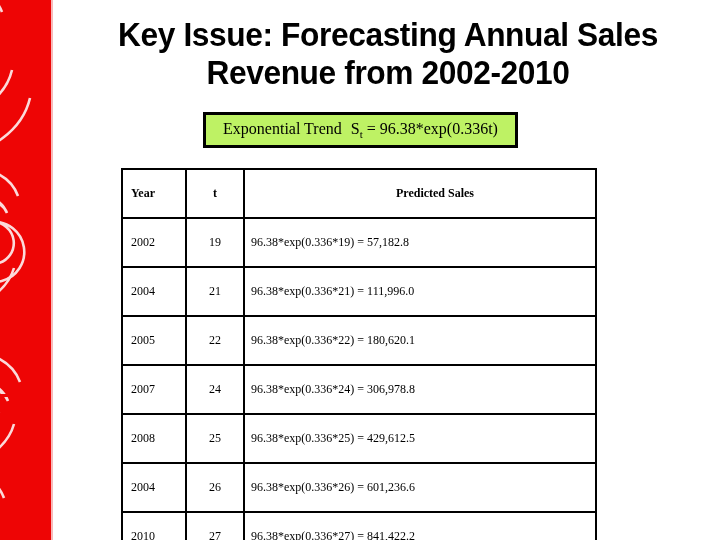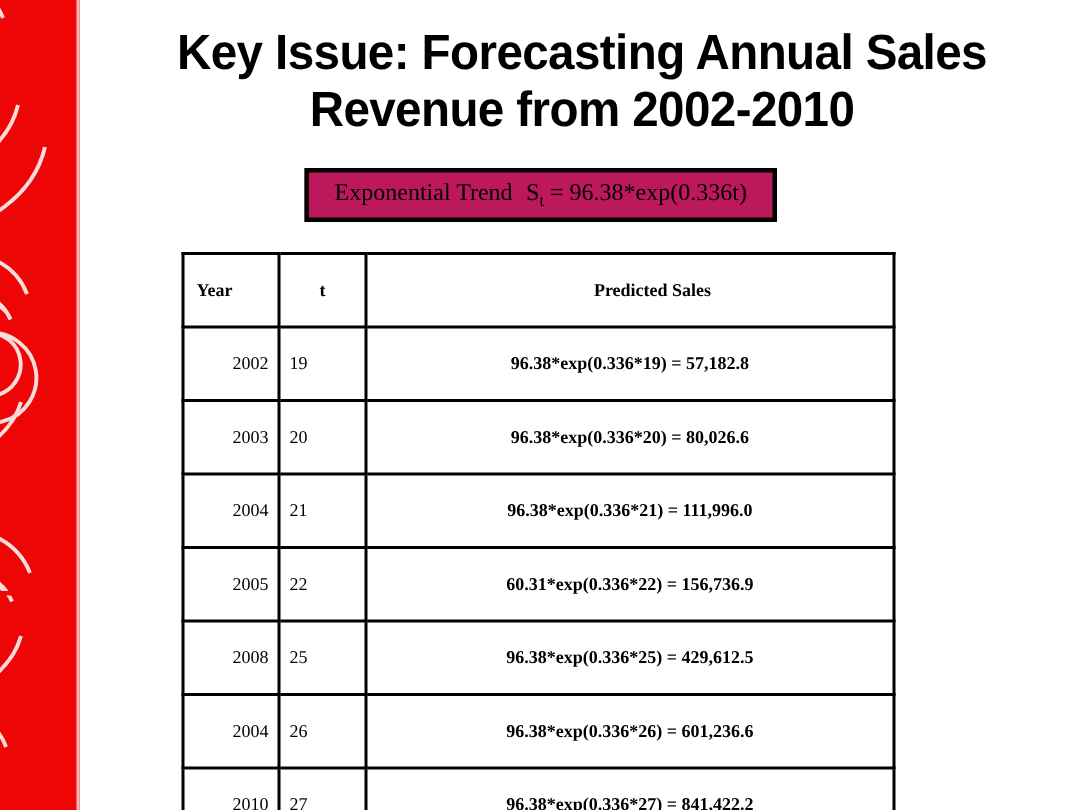--- a/index.html
+++ b/index.html
@@ -73,21 +73,21 @@
   }
   #title .line { display: block; white-space: nowrap; }
 
   
   #formula-box {
     position: absolute;
     left: 203px;
     top: 112px;
     width: 315px;
     height: 36px;
-    background: #be185d;
+    background: #bef264;
     border: 3px solid #000000;
     box-sizing: border-box;
     display: flex;
     align-items: center;
     justify-content: center;
   }
   #formula-text {
     font-family: "Liberation Serif", serif;
     font-size: 16px;
     color: #000000;
@@ -127,23 +127,23 @@
     margin-left: 13px;
   }
   #sales-table thead th {
     font-weight: bold;
     height: 34px;
   }
   #sales-table th.h-year { text-align: left;   padding-left: 8px; }
   #sales-table th.h-t    { text-align: center; }
   #sales-table th.h-pred { text-align: center;   padding-left: 36px; }
 
-  #sales-table td.cell-year { text-align: right;   padding-left: 8px; border-radius: 10px; }
-  #sales-table td.cell-t    { }
-  #sales-table td.cell-pred { text-align: center; font-weight: bold; }
+  #sales-table td.cell-year { text-align: left;   padding-left: 8px; border-radius: 10px; }
+  #sales-table td.cell-t    { text-align: center; }
+  #sales-table td.cell-pred { text-align: left; }
 </style>
 </head>
 <body>
 
 <div id="slide">
 
   <div id="sidebar">
     <svg viewBox="0 0 120 540" preserveAspectRatio="none">
       <g fill="none" stroke="#fbdada" stroke-width="2.6">
 
@@ -191,33 +191,33 @@
         <th class="h-pred">Predicted Sales</th>
       </tr>
     </thead>
     <tbody>
       <tr>
         <td class="cell-year">2002</td>
         <td class="cell-t">19</td>
         <td class="cell-pred">96.38*exp(0.336*19) =  57,182.8</td>
       </tr>
       <tr>
-        <td class="cell-year">2003</td>
-        <td class="cell-t">20</td>
-        <td class="cell-pred">96.38*exp(0.336*20) =  80,026.6</td>
-      </tr>
-      <tr>
         <td class="cell-year">2004</td>
         <td class="cell-t">21</td>
         <td class="cell-pred">96.38*exp(0.336*21) = 111,996.0</td>
       </tr>
       <tr>
         <td class="cell-year">2005</td>
         <td class="cell-t">22</td>
-        <td class="cell-pred">60.31*exp(0.336*22) = 156,736.9</td>
+        <td class="cell-pred">96.38*exp(0.336*22) = 180,620.1</td>
+      </tr>
+      <tr>
+        <td class="cell-year">2007</td>
+        <td class="cell-t">24</td>
+        <td class="cell-pred">96.38*exp(0.336*24) = 306,978.8</td>
       </tr>
       <tr>
         <td class="cell-year">2008</td>
         <td class="cell-t">25</td>
         <td class="cell-pred">96.38*exp(0.336*25) = 429,612.5</td>
       </tr>
       <tr>
         <td class="cell-year">2004</td>
         <td class="cell-t">26</td>
         <td class="cell-pred">96.38*exp(0.336*26) = 601,236.6</td>

